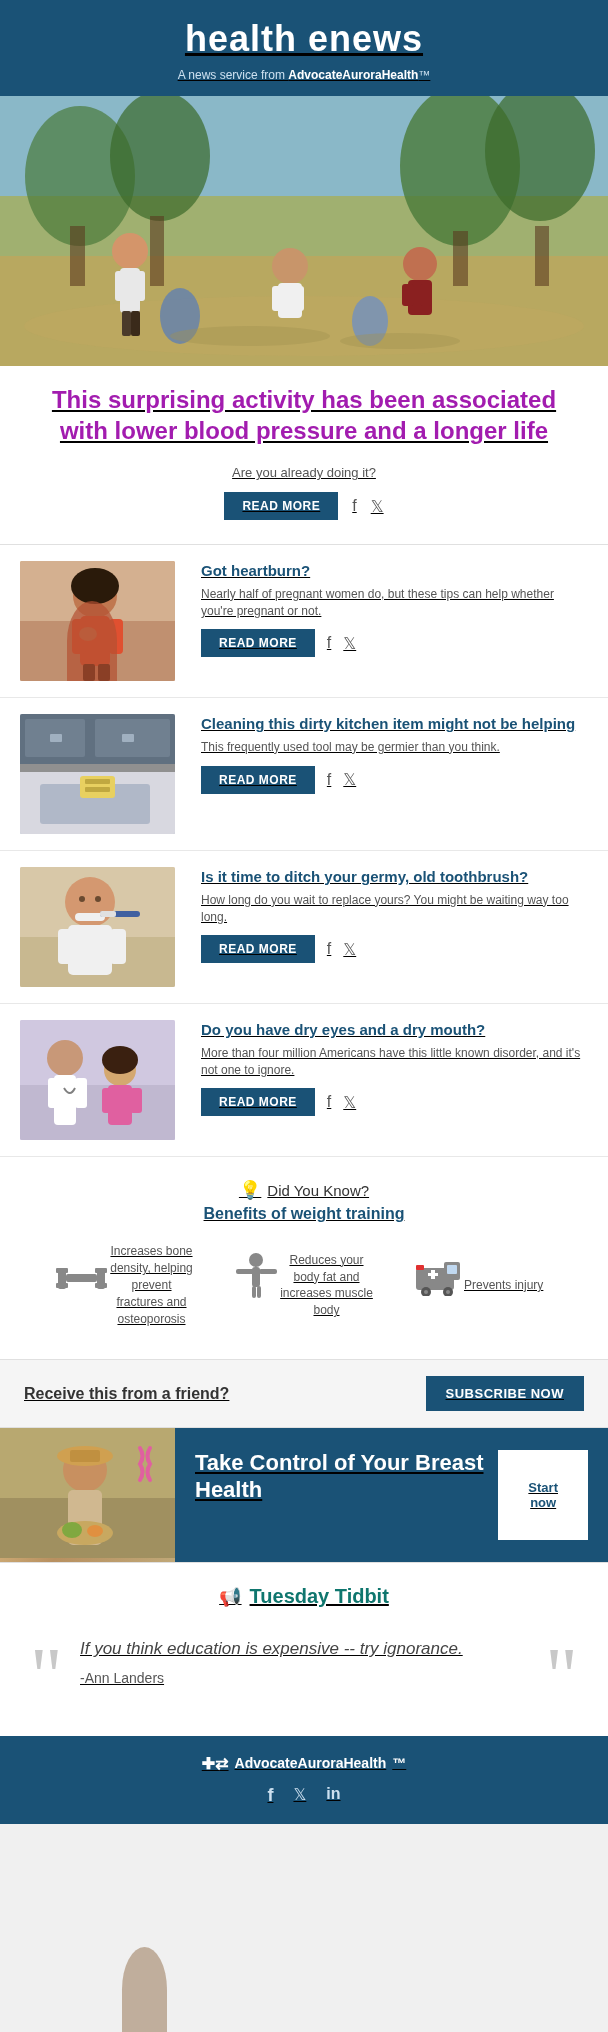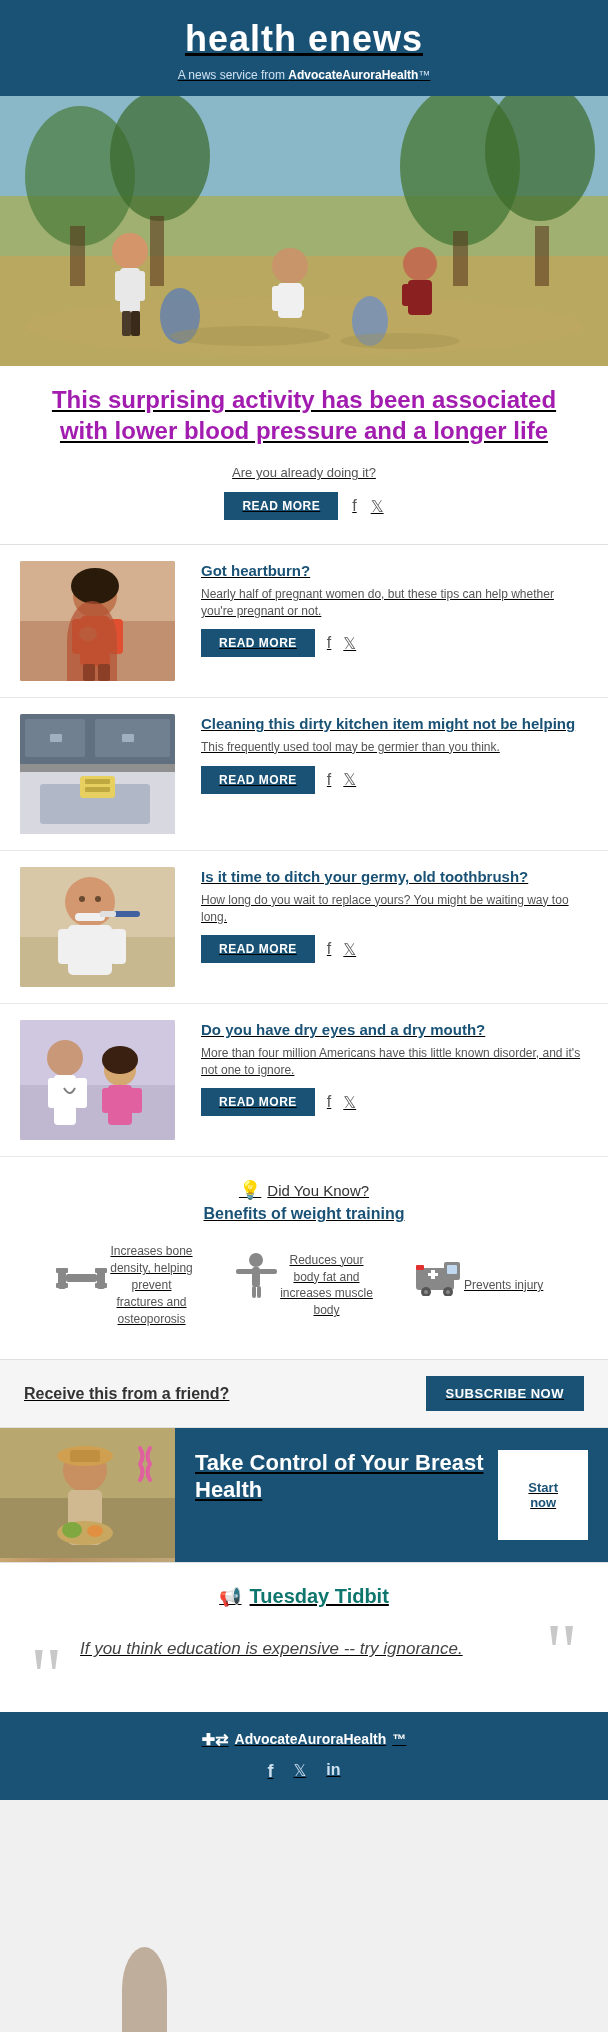--- a/index.html
+++ b/index.html
@@ -661,20 +661,21 @@
   </div>
 
   <div class="tuesday-tidbit">
     <div class="tidbit-header">
       <span style="font-size:18px;">📢</span>
       <span class="tidbit-title">Tuesday Tidbit</span>
     </div>
     <div class="tidbit-quote-container">
       <span class="quote-mark-open">"</span>
       <div class="tidbit-quote-text">If you think education is expensive -- try ignorance.</div>
+      <div class="tidbit-author">-Ann Landers</div>
       <span class="quote-mark-close">"</span>
     </div>
   </div>
 
   <div class="footer">
     <div class="footer-logo">
       <span style="font-size:16px; color:#fff;">✚⇄</span>
       <span style="color:#fff; font-size:14px; font-weight:bold;">AdvocateAuroraHealth</span>™
     </div>
     <div class="footer-social">

